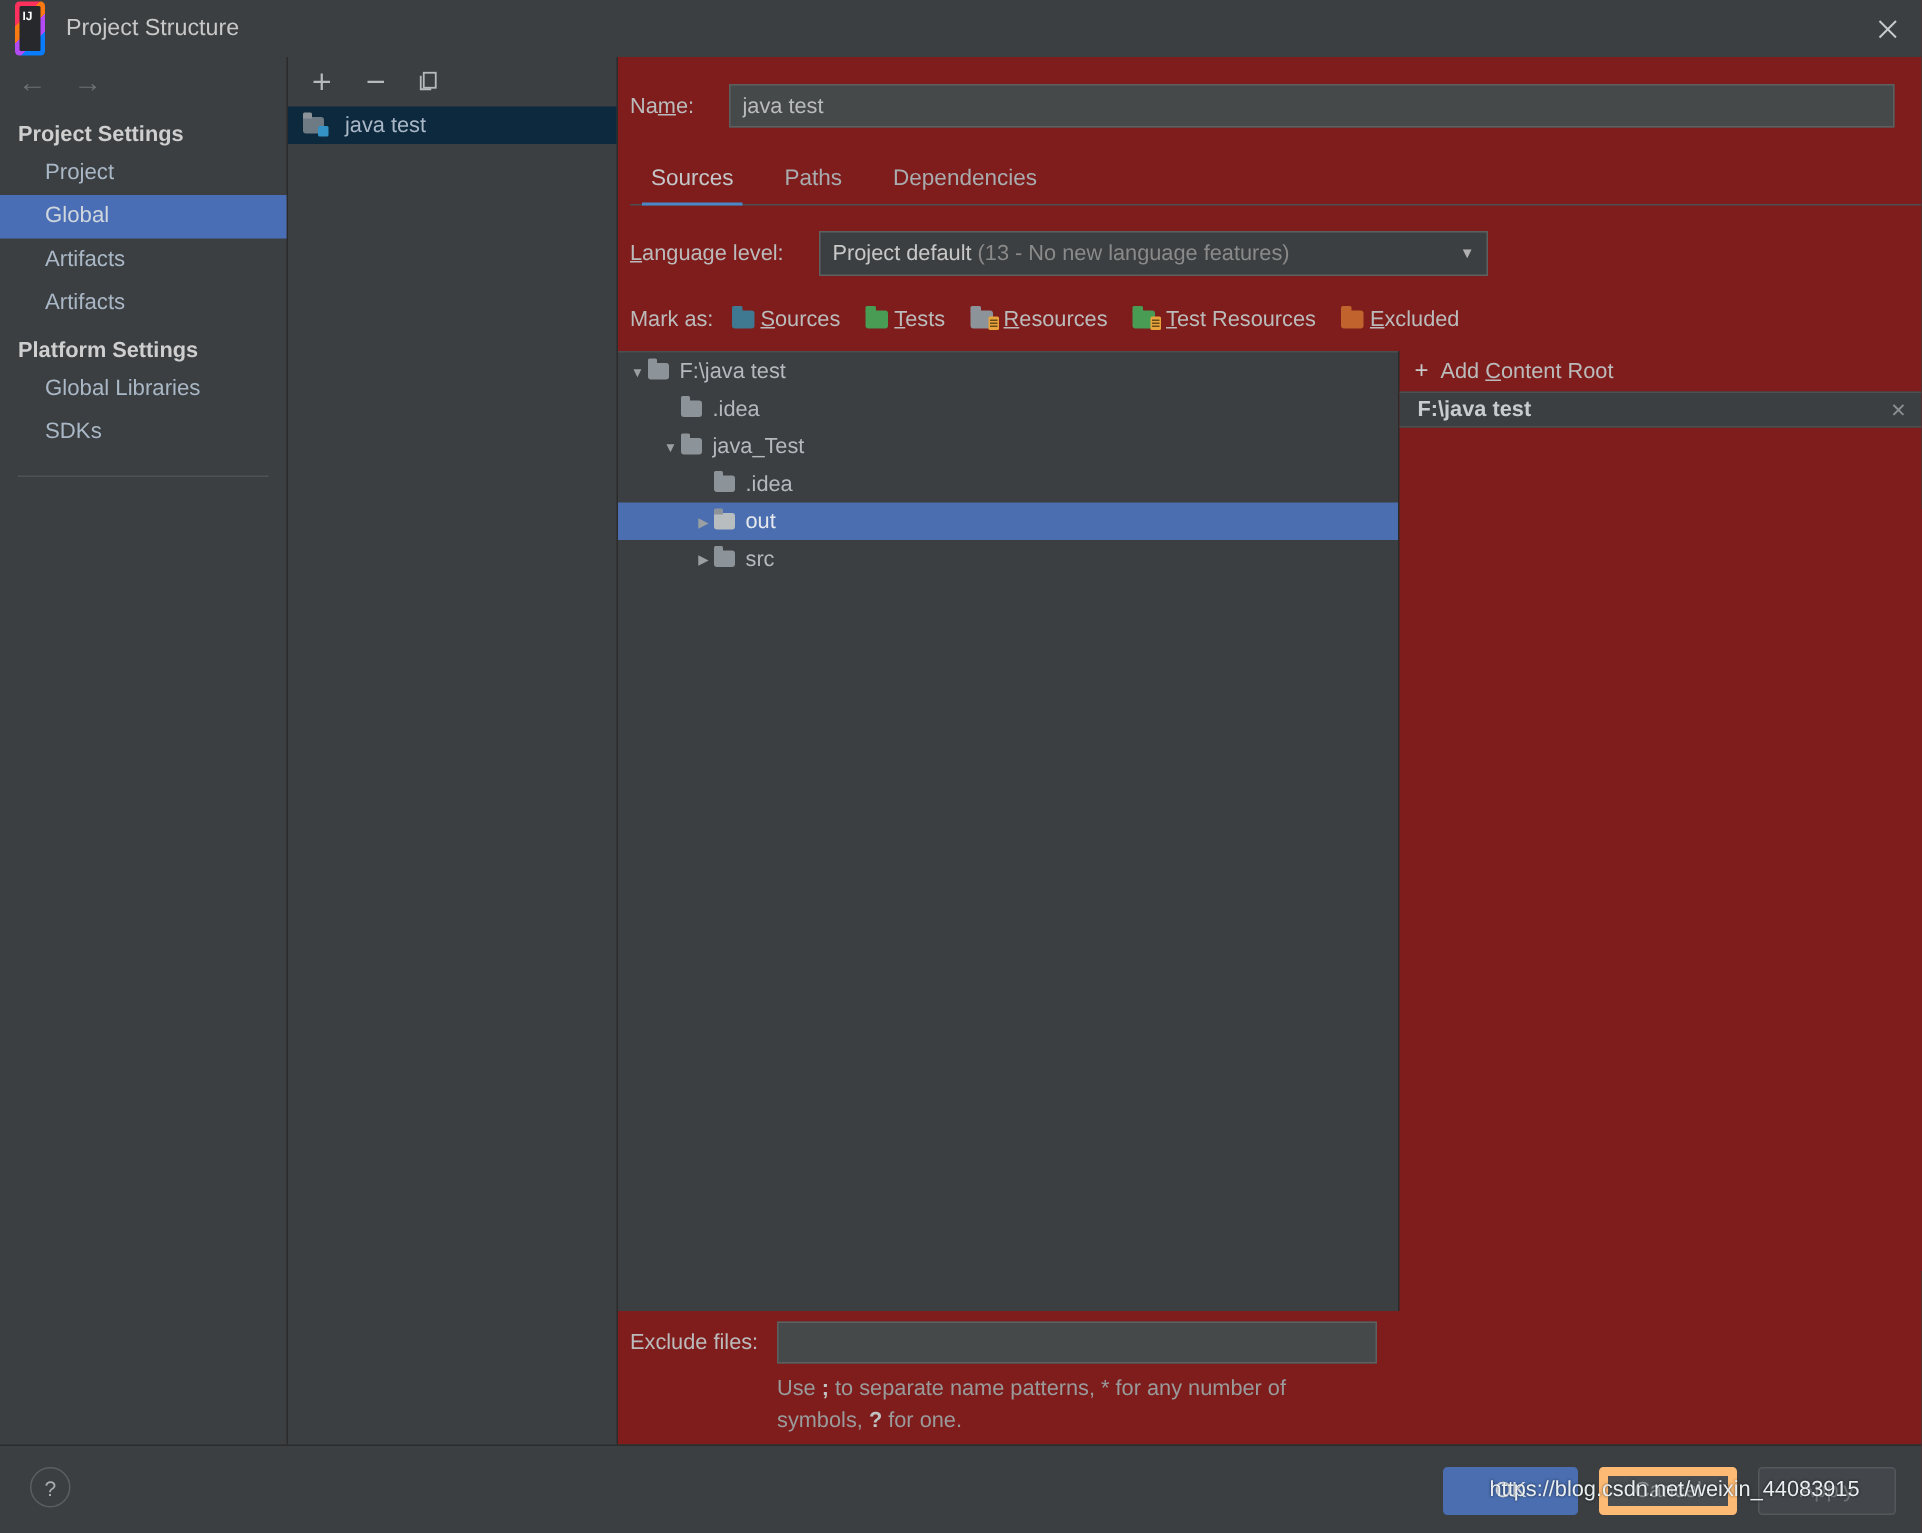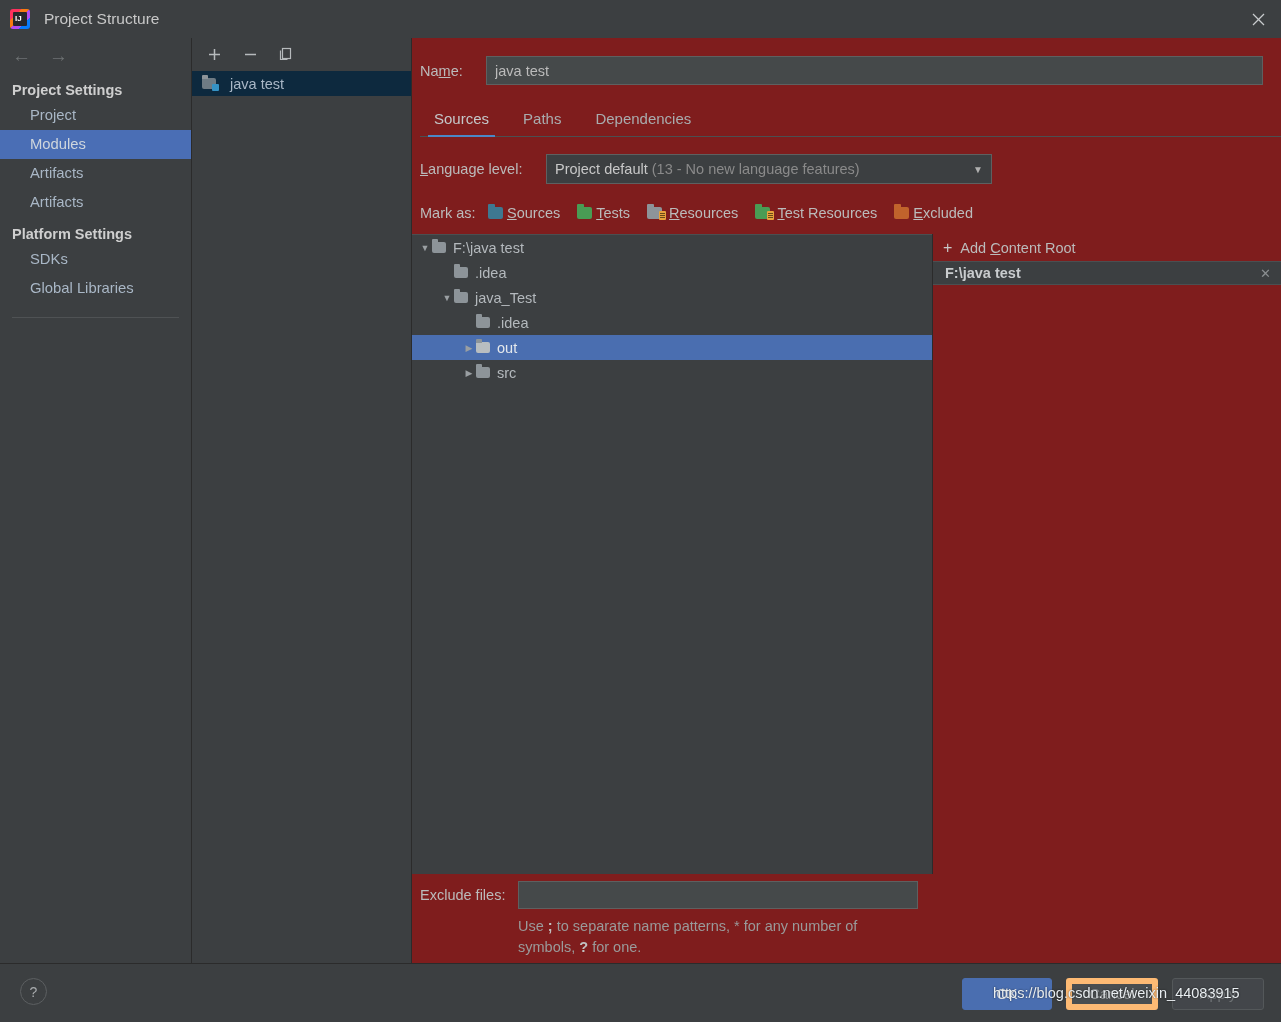--- a/index.html
+++ b/index.html
@@ -10,21 +10,21 @@
     overflow: hidden;
   }
   body { position: relative; color: #bbbbbb; font-size: 14.5px; }
 
   
   #titlebar {
     position: absolute; left: 0; top: 0; width: 1281px; height: 38px;
     background: #3c3f41; display: flex; align-items: center;
   }
   #titlebar .ij-logo {
-    width: 20px; height: 20px; margin-left: 10px; position: relative;
+    width: 20px; height: 36px; margin-left: 10px; position: relative;
     border-radius: 3px; overflow: hidden; flex: 0 0 auto;
     background: linear-gradient(135deg,#fe315d 0%,#fe315d 30%,#f97a12 30%,#f97a12 50%,#b24bf3 50%,#b24bf3 72%,#087cfa 72%,#087cfa 100%);
   }
   #titlebar .ij-logo::after {
     content: ""; position: absolute; left: 3px; top: 3px; right: 3px; bottom: 3px;
     background: #27282c; border-radius: 1px;
   }
   #titlebar .ij-logo .ij-mark {
     position: absolute; left: 5px; top: 5px; z-index: 2;
     color: #ffffff; font-size: 8px; font-weight: bold; line-height: 10px;
@@ -219,27 +219,27 @@
 </div>
 
 <div id="sidebar">
   <div id="nav-arrows">
     <span class="nav-arrow">←</span>
     <span class="nav-arrow">→</span>
   </div>
 
   <div class="side-group">Project Settings</div>
   <div class="side-item">Project</div>
-  <div class="side-item selected">Modules</div>
+  <div class="side-item selected">Global</div>
   <div class="side-item">Artifacts</div>
   <div class="side-item">Artifacts</div>
 
   <div class="side-group">Platform Settings</div>
+  <div class="side-item">Global Libraries</div>
   <div class="side-item">SDKs</div>
-  <div class="side-item">Global Libraries</div>
 
   <div id="side-sep"></div>
 </div>
 
 <div id="modpanel">
   <div id="mod-toolbar">
     <span class="tb-btn">
       <svg width="15" height="15" viewBox="0 0 15 15">
         <line x1="7.5" y1="2" x2="7.5" y2="13" stroke="#b6babc" stroke-width="1.5"></line>
         <line x1="2" y1="7.5" x2="13" y2="7.5" stroke="#b6babc" stroke-width="1.5"></line>

